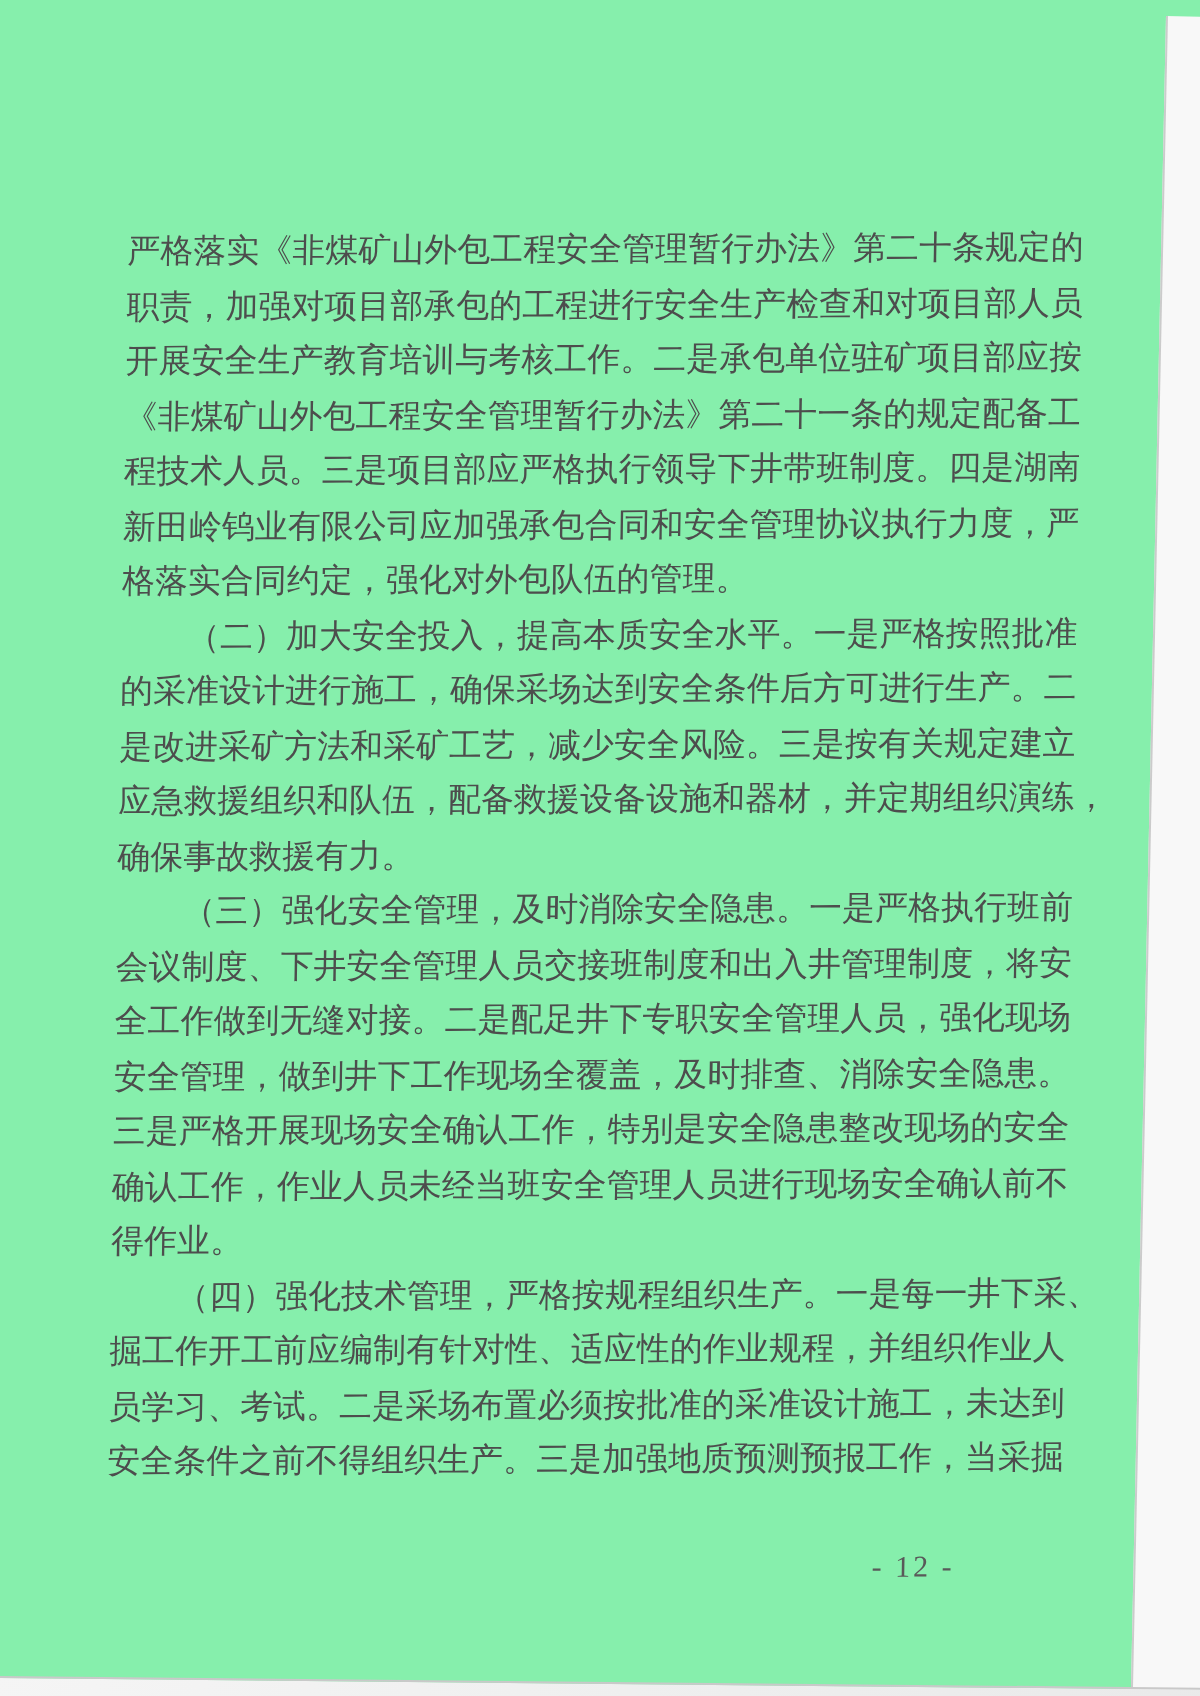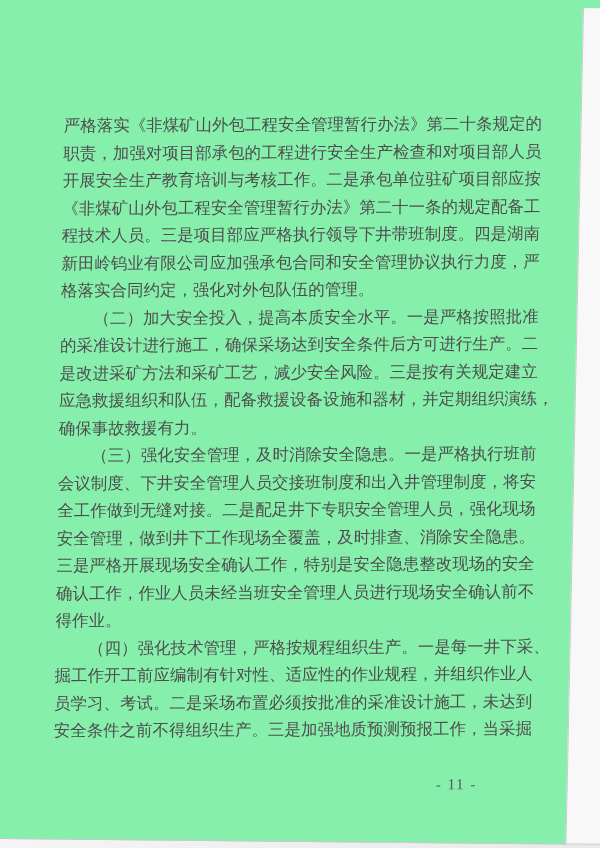--- a/index.html
+++ b/index.html
@@ -89,16 +89,16 @@
     <div class="line">全工作做到无缝对接。二是配足井下专职安全管理人员，强化现场</div>
     <div class="line">安全管理，做到井下工作现场全覆盖，及时排查、消除安全隐患。</div>
     <div class="line">三是严格开展现场安全确认工作，特别是安全隐患整改现场的安全</div>
     <div class="line">确认工作，作业人员未经当班安全管理人员进行现场安全确认前不</div>
     <div class="line">得作业。</div>
     <div class="line">　　（四）强化技术管理，严格按规程组织生产。一是每一井下采、</div>
     <div class="line">掘工作开工前应编制有针对性、适应性的作业规程，并组织作业人</div>
     <div class="line">员学习、考试。二是采场布置必须按批准的采准设计施工，未达到</div>
     <div class="line">安全条件之前不得组织生产。三是加强地质预测预报工作，当采掘</div>
 
-    <div class="page-number">- 11 -</div>
+    <div class="page-number">- 12 -</div>
   </div>
 
 </div>
 
 </body></html>

